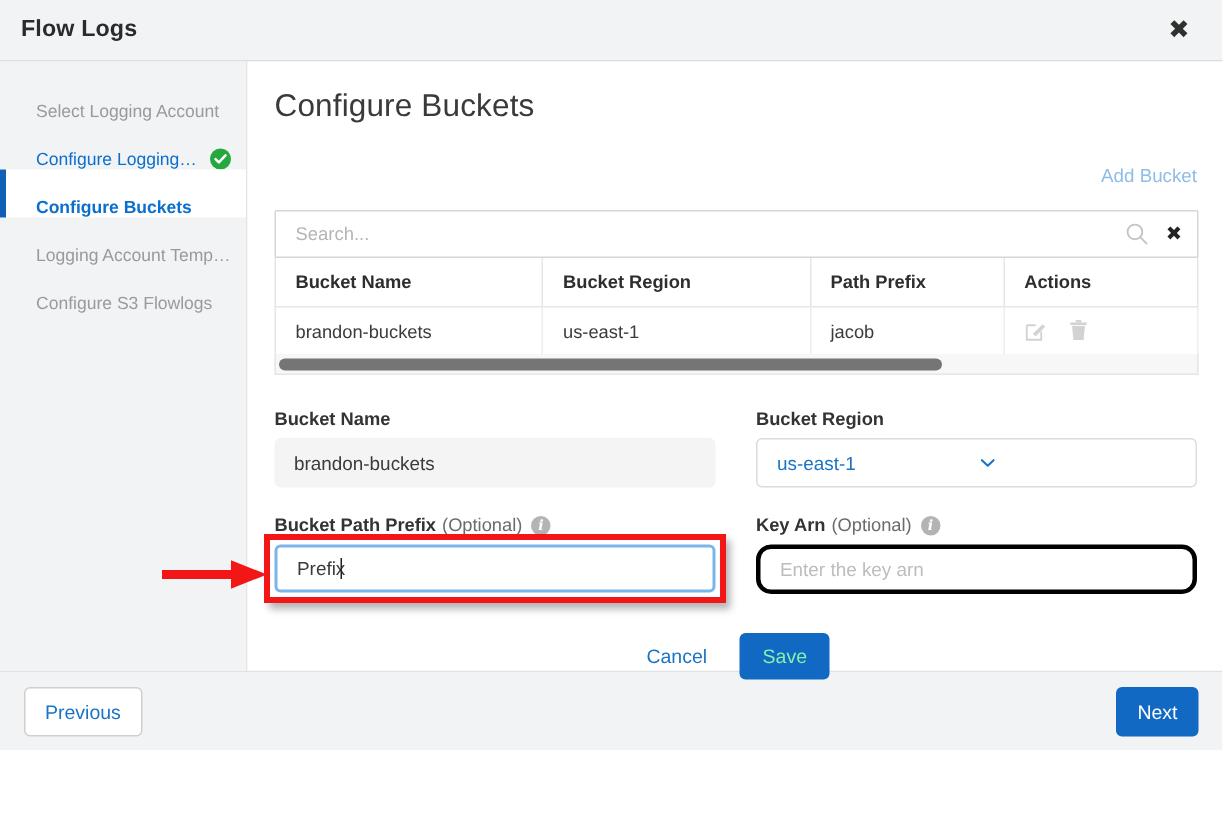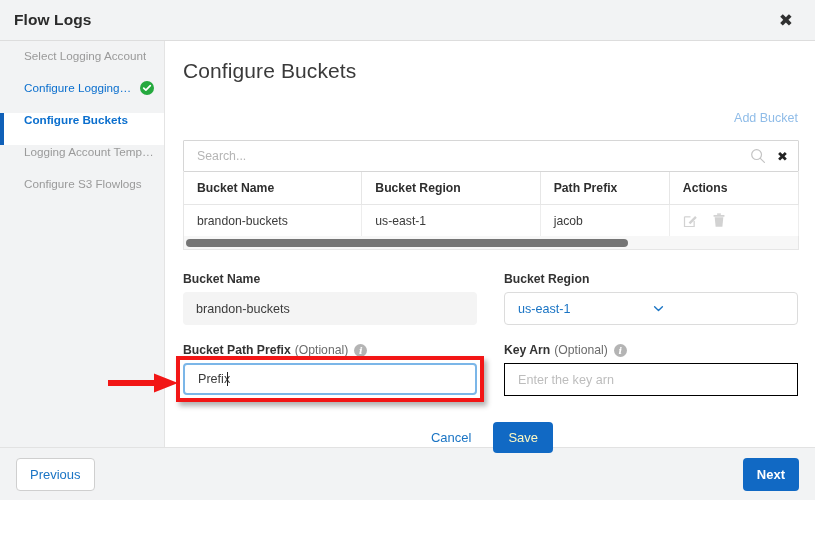--- a/index.html
+++ b/index.html
@@ -45,21 +45,21 @@
   
   .side {
     width: 165px; min-width: 165px;
     background: #f2f3f4;
     border-right: 1px solid #e4e4e4;
     padding-top: 8px;
   }
   .side-item {
     position: relative;
     height: 32px;
-    display: flex; align-items: flex-start;
+    display: flex; align-items: flex-end;
     padding: 0 10px 0 24px;
     font-size: 11.7px;
     color: #9a9a9a;
     cursor: pointer;
     white-space: nowrap;
   }
   .side-item.done { color: #0b6fce; }
   .side-item.active {
     background: #ffffff;
     color: #0b6fce;
@@ -170,21 +170,21 @@
   }
   .sel {
     height: 33px; background: #fff; border: 1px solid #dcdcdc; border-radius: 4px;
     display: flex; align-items: center; padding: 0 11px 0 13px;
     font-size: 12.6px; color: #1a74c4; cursor: pointer;
   }
   .sel span { flex: 1; }
   .chev { width: 13px; height: 13px; flex: 0 0 auto; }
   .txt {
     height: 33px; width: 100%;
-    background: #fff; border: 1px solid #000000; border-radius: 0;
+    background: #fff; border: 3px solid #000000; border-radius: 10px;
     padding: 0 13px; font-size: 12.6px; color: #3b3b3b;
     font-family: "Liberation Sans", sans-serif; outline: none;
   }
   .txt::placeholder { color: #bdbdbd; }
 
   
   .hl-box {
     position: relative;
     border: 4px solid #f21616;
     padding: 3px;
@@ -212,42 +212,41 @@
 
   
   .acts {
     display: flex; align-items: center; justify-content: center;
     gap: 20px; margin-top: 26px;
   }
   .link-btn {
     font-size: 13px; color: #1a74c4; cursor: pointer; padding: 4px 2px;
   }
   .btn-primary {
-    background: #1169c4; color: #fef9c3; border: none; border-radius: 4px;
+    background: #1169c4; color: #86efac; border: none; border-radius: 4px;
     font-size: 13px; padding: 8px 15px; cursor: pointer;
     font-family: "Liberation Sans", sans-serif;
   }
 
   
   .foot {
     height: 52px; min-height: 52px;
     background: #f2f3f4;
     display: flex; align-items: center; justify-content: space-between;
     gap: 9px; padding: 0 16px;
   }
   .btn-outline {
     background: #fff; color: #1a74c4; border: 1px solid #cfcfcf;
     border-radius: 4px; font-size: 13px; padding: 8px 13px; cursor: pointer;
     font-family: "Liberation Sans", sans-serif;
   }
   .btn-next {
     background: #1169c4; color: #fff; border: none; border-radius: 4px;
     font-size: 13px; padding: 9px 14px; cursor: pointer;
     font-family: "Liberation Sans", sans-serif;
-    font-weight: bold;
   }
 </style>
 </head>
 <body>
 
 <div class="wizard">
 
   <div class="hdr">
     <div class="hdr-title">Flow Logs</div>
     <div class="hdr-spacer"></div>

